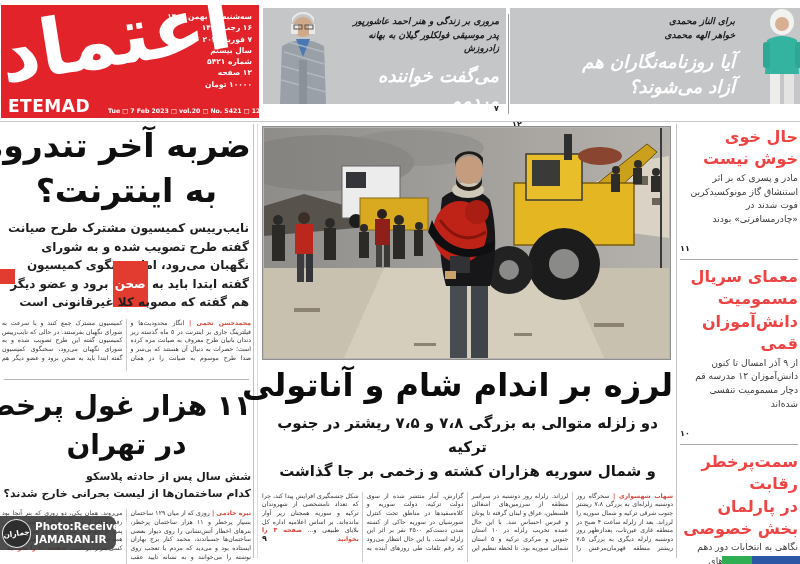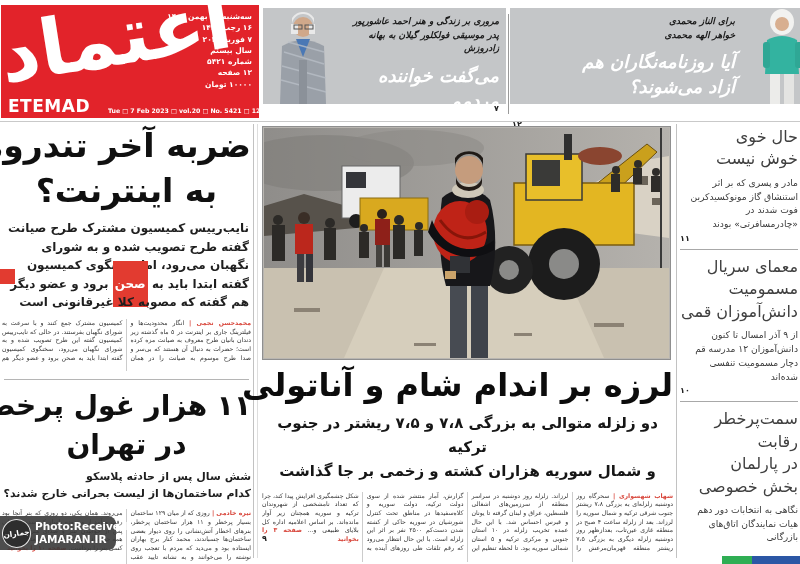--- a/index.html
+++ b/index.html
@@ -62,23 +62,23 @@
   #photo-frame{width:409px;height:234px;border:1px solid #8f8f8f;background:#b9b6b1;padding:1px;}
   #photo-frame svg{width:100%;height:100%;display:block;}
   .h1main{font-size:32px;font-weight:bold;text-align:center;color:#0c0c0c;line-height:1.3;margin-top:5px;
           direction:rtl;white-space:nowrap;letter-spacing:-.5px;}
   .subheadmain{font-size:15px;font-weight:bold;text-align:center;line-height:1.6;margin-top:4px;direction:rtl;color:#161616;}
   #bodymain{height:70px;margin-top:9px;}
   #main-page{position:absolute;left:0;top:408px;font-size:8px;font-weight:bold;color:#222;}
 
   
   #sidebar{left:680px;top:126px;width:118px;direction:rtl;}
-  .s-title{font-size:16px;font-weight:normal;line-height:1.4;color:#404040;text-align:right;}
-  .s-sub{margin-top:5px;font-size:9.2px;line-height:1.5;color:#3a3a3a;text-align:right;}
-  .s-page{margin-top:3px;font-size:8px;font-weight:bold;text-align:left;direction:ltr;color:#222;}
+  .s-title{font-size:16px;font-weight:bold;line-height:1.4;color:#ef4444;text-align:right;}
+  .s-sub{font-size:9.2px;line-height:1.5;color:#3a3a3a;text-align:right;}
+  .s-page{margin-top:18px;font-size:8px;font-weight:bold;text-align:left;direction:ltr;color:#222;}
   .s-div{border:none;border-top:1px solid #a8a8a8;margin:6px 0;}
 
   
   #watermark{left:0;top:516px;width:116px;height:34px;background:rgba(58,58,58,.9);
              border-radius:0 8px 8px 0;display:flex;align-items:center;gap:4px;padding:2px 4px 2px 2px;z-index:5;}
   .wm-circle{width:29px;height:29px;border-radius:50%;background:#2e2e2e;border:1.5px solid #e8e8e8;color:#fff;
              display:flex;align-items:center;justify-content:center;font-size:7.5px;font-weight:bold;flex:none;
              transform:rotate(-8deg);}
   .wm-text{color:#fff;font-weight:bold;font-size:10.5px;line-height:1.25;}
   #red-chip{left:0;top:269px;width:15px;height:15px;background:#e23b30;z-index:4;}

